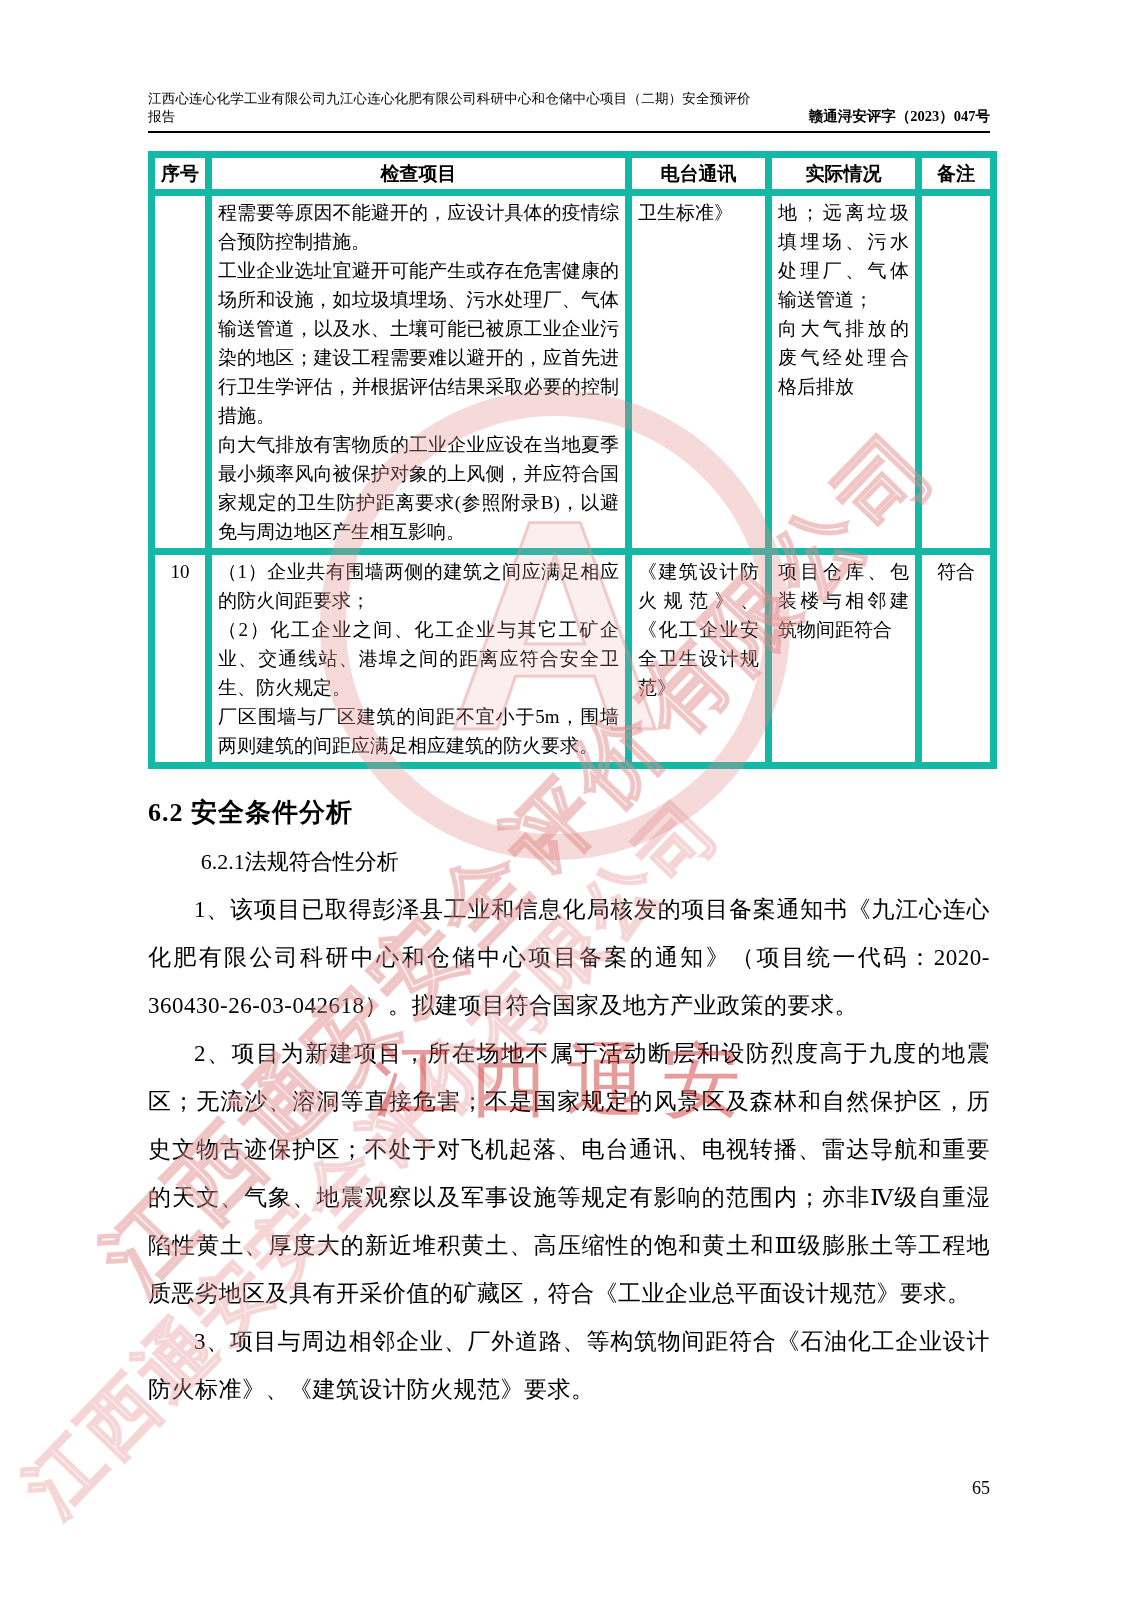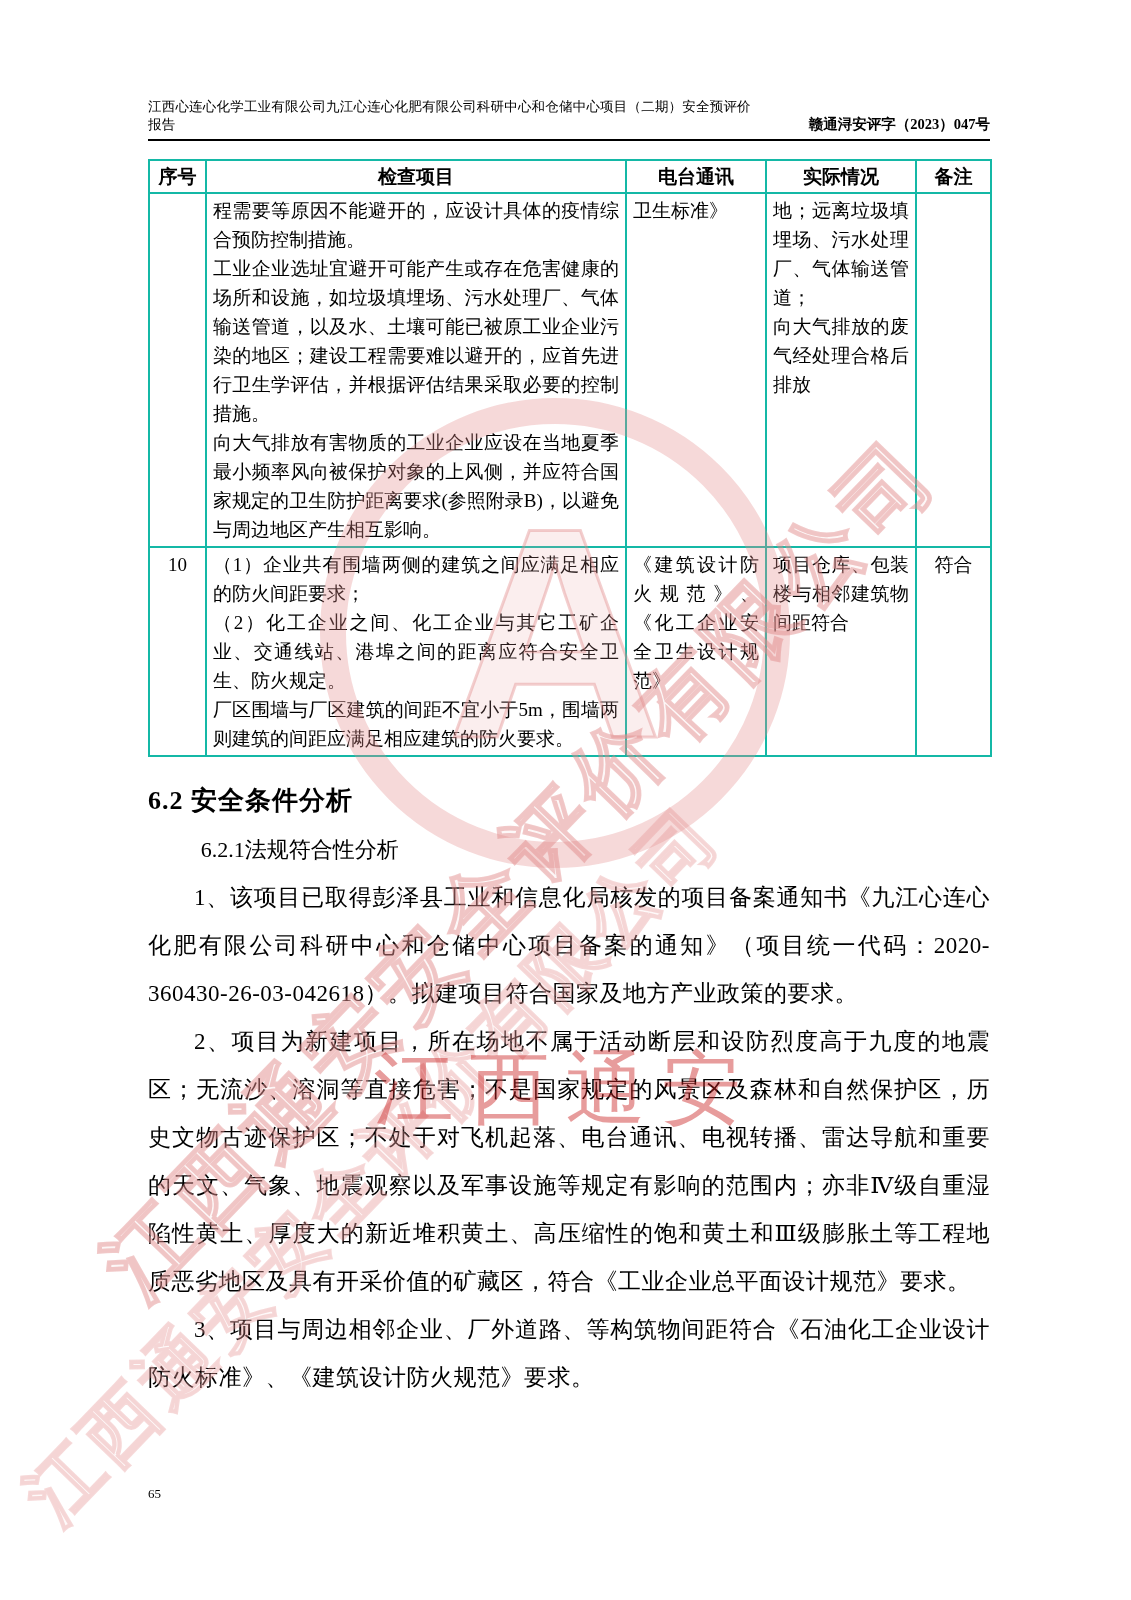--- a/index.html
+++ b/index.html
@@ -4,21 +4,21 @@
 <style>
   * { margin: 0; padding: 0; box-sizing: border-box; }
   html, body { background: #ffffff; }
   body {
     width: 1131px; height: 1600px;
     font-family: "Liberation Serif", "DejaVu Serif", serif;
     color: #000;
     position: relative;
     overflow: hidden;
   }
-  .page { position: absolute; inset: 0; background: #ffffff; margin-top: 8px; }
+  .page { position: absolute; inset: 0; background: #ffffff; }
   .content {
     position: absolute;
     left: 148px; top: 90px;
     width: 842px;
     z-index: 1;
   }
   
   .doc-header {
     display: flex;
     justify-content: space-between;
@@ -30,21 +30,21 @@
   .doc-header .right { font-size: 14.5px; font-weight: bold; white-space: nowrap; margin-left: 10px; padding-left: 36px; }
 
   
   table.inspection {
     border-collapse: collapse;
     width: 842px;
     margin-top: 18px;
     table-layout: fixed;
   }
   table.inspection th, table.inspection td {
-    border: 2px solid #14b8a6;
+    border: 7px solid #14b8a6;
     font-size: 19px;
     line-height: 29px;
     padding: 2px 6px;
     vertical-align: top;
   }
   table.inspection th {
     font-weight: bold;
     text-align: center;
     vertical-align: middle;
     height: 30px;
@@ -75,22 +75,22 @@
     font-size: 23px;
     line-height: 48px;
     text-align: justify;
     text-indent: 2em;
     letter-spacing: 0.5px;
   }
   .page-number {
     position: absolute;
     left: 148px; width: 842px;
     top: 1478px;
-    text-align: left;
-    font-size: 13px;
+    text-align: right;
+    font-size: 18px;
     z-index: 1;
   }
 
   
   .watermark-layer { position: absolute; inset: 0; z-index: 2; pointer-events: none; }
   .wm-diagonal {
     position: absolute;
     left: 120px; top: 1215px;
     transform: rotate(-46deg);
     transform-origin: left center;

